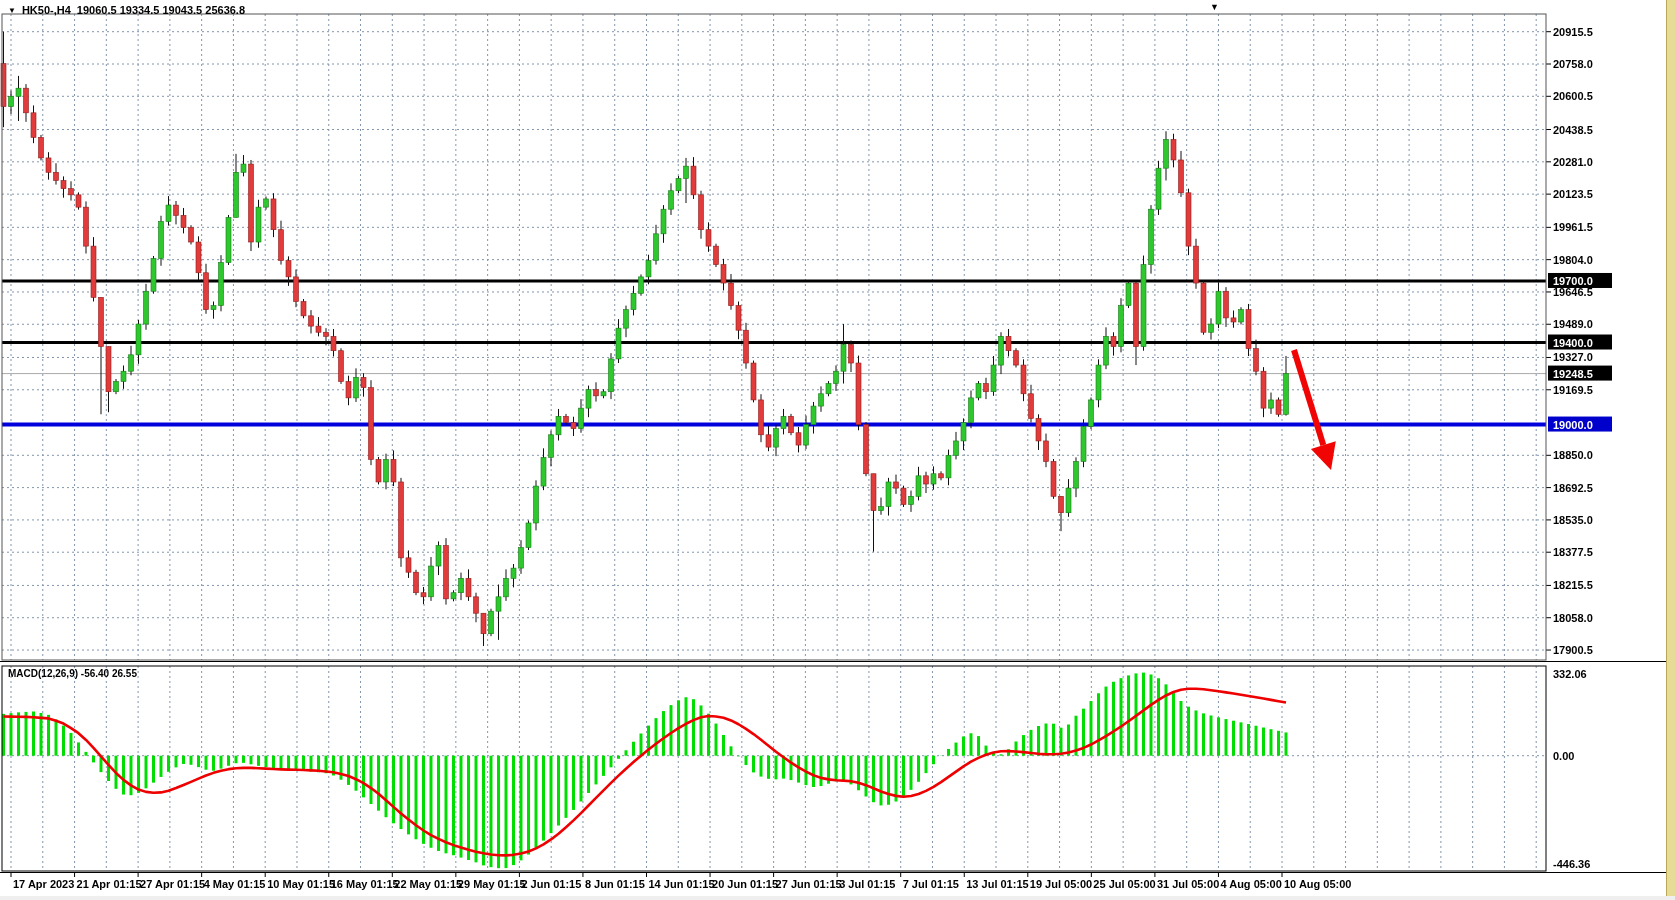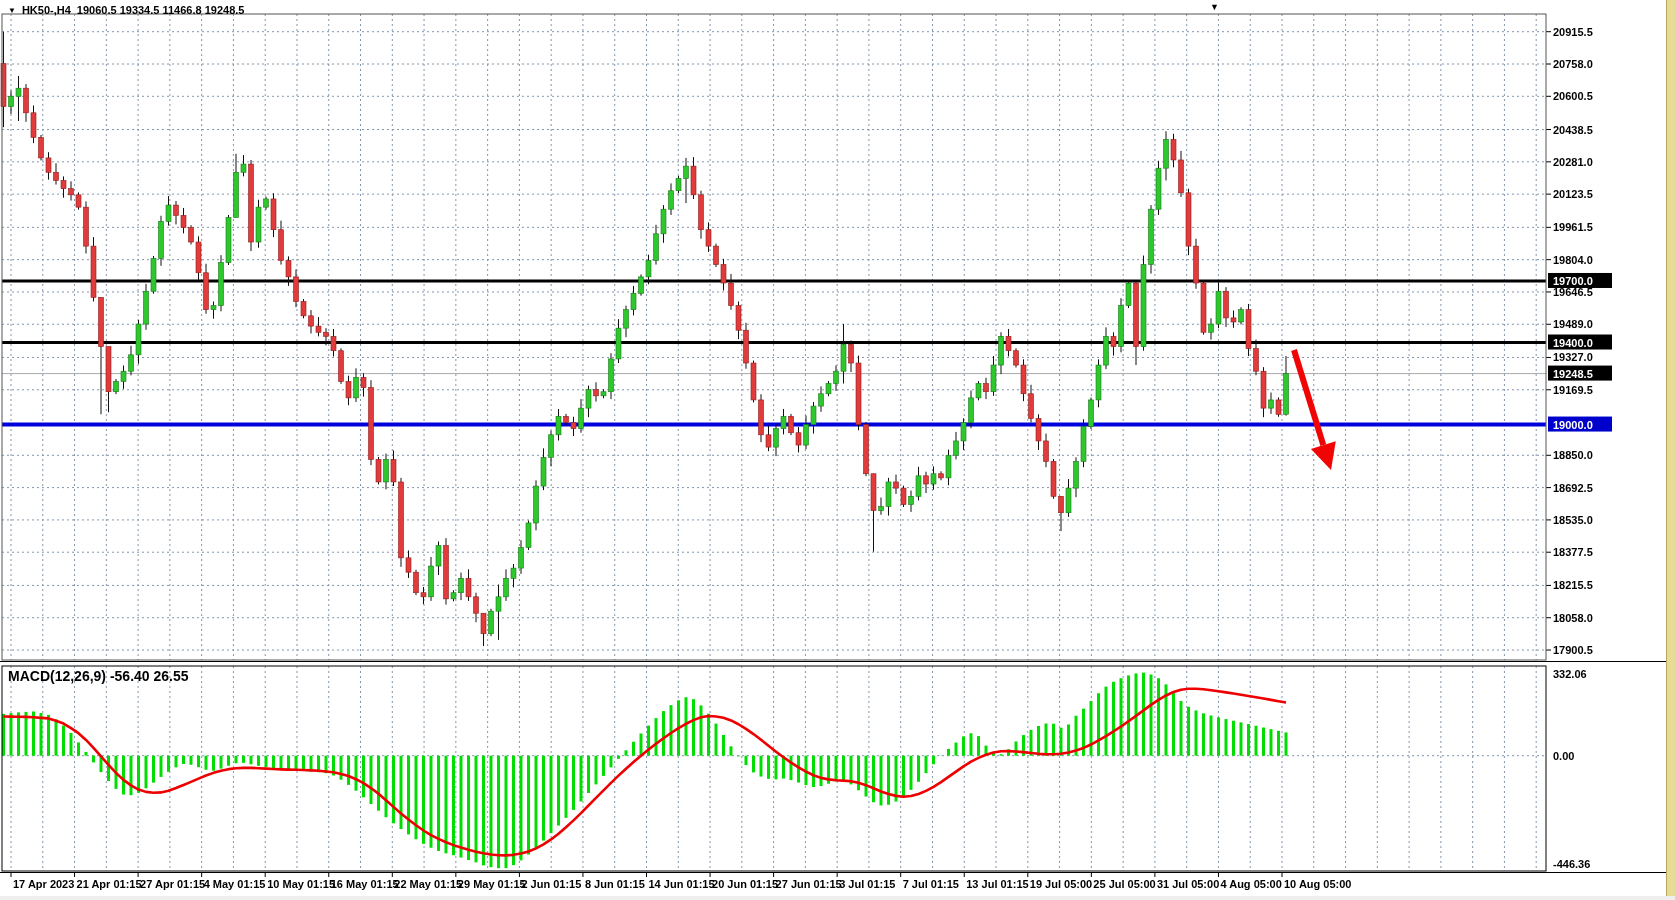--- a/index.html
+++ b/index.html
@@ -2,37 +2,37 @@
 <html><head>
 <meta charset="utf-8">
 <style>
   html,body{margin:0;padding:0;background:#fff;width:1675px;height:900px;overflow:hidden;
     font-family:"Liberation Sans",sans-serif;}
   #stage{position:relative;width:1675px;height:900px;background:#fff;}
   #chart-svg{position:absolute;left:0;top:0;}
   .ttl{position:absolute;left:8px;top:4px;font-size:11px;font-weight:700;color:#000;
     display:flex;gap:6px;align-items:center;z-index:5;}
   .tri{font-size:8px;position:relative;top:0px;}
-  .macd-ttl{position:absolute;left:8px;top:668px;font-size:14px;font-weight:700;color:#000;z-index:5;}
+  .macd-ttl{position:absolute;left:8px;top:668px;font-size:10px;font-weight:700;color:#000;z-index:5;}
   .edge-strip{position:absolute;right:0;top:0;width:8px;height:900px;background:#e6dc96;border-left:1px solid #b5a85a;}
   .bottom-strip{position:absolute;left:0;bottom:0;width:1675px;height:4px;background:#efefef;}
   .topline{position:absolute;left:0;top:0;width:1675px;height:1px;background:#888;}
   .endmark{position:absolute;left:1210px;top:2px;font-size:9px;color:#000;z-index:5;}
   text{font-family:"Liberation Sans",sans-serif;}
 </style>
 </head>
 <body>
 
 <div id="stage">
   <div class="topline"></div>
 
   <div class="ttl">
     <span class="tri">▼</span>
     <span>HK50-,H4</span>
-    <span>19060.5 19334.5 11466.8 19248.5</span>
+    <span>19060.5 19334.5 19043.5 25636.8</span>
   </div>
 
   <div class="endmark">▼</div>
 
   <div class="macd-ttl">MACD(12,26,9) -56.40 26.55</div>
 
   <svg id="chart-svg" width="1675" height="900">
       <rect x="0" y="0" width="1675" height="900" fill="#ffffff"></rect>
       <line x1="11" y1="14" x2="11" y2="660" stroke="#8296ac" stroke-width="1" stroke-dasharray="2 3"></line>
       <line x1="11" y1="666" x2="11" y2="871" stroke="#8296ac" stroke-width="1" stroke-dasharray="2 3"></line>

